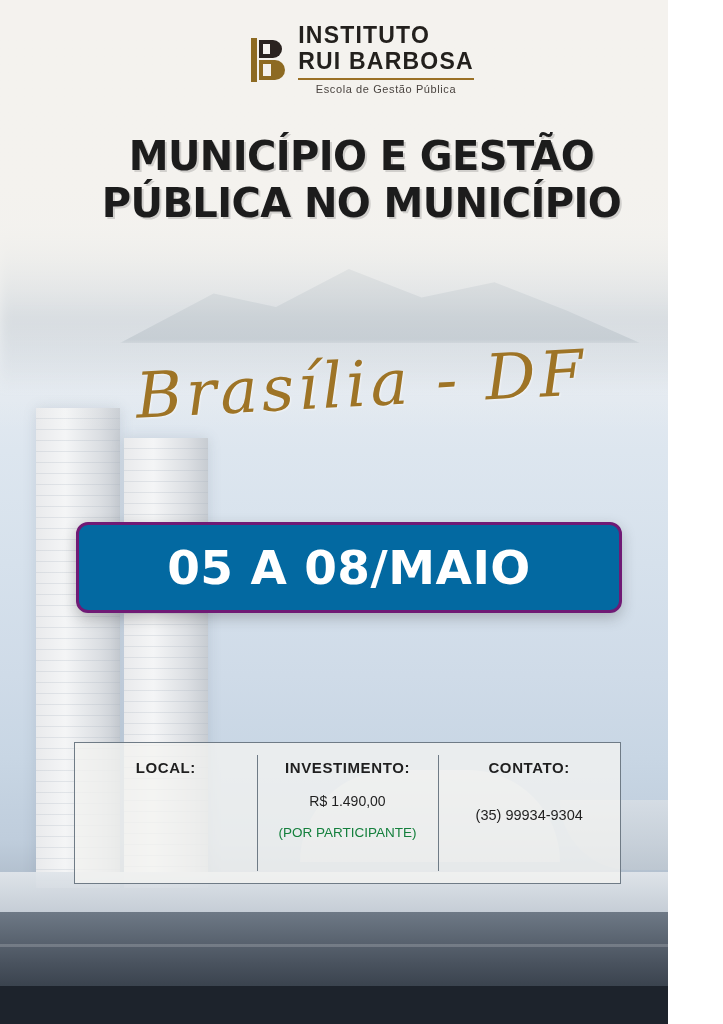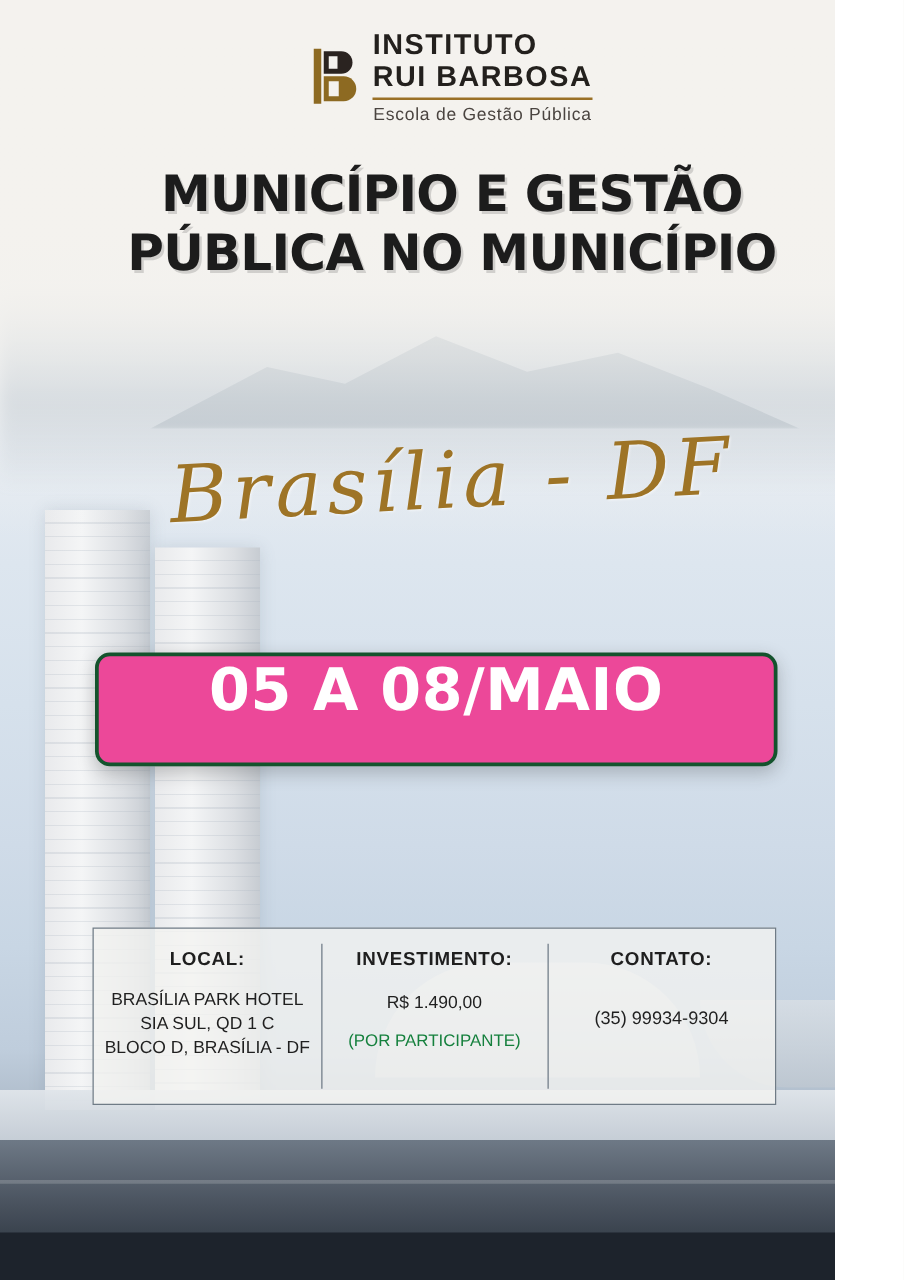--- a/index.html
+++ b/index.html
@@ -152,21 +152,21 @@
     color: #23201d;
   }
   .logo-l2 { margin-top: 3px; }
   .logo-rule {
     width: 100%;
     height: 2px;
     background: #9a7026;
     margin: 5px 0 4px 0;
   }
   .logo-sub {
-    font-size: 14px;
+    font-size: 11px;
     letter-spacing: 0.6px;
     color: #4a4440;
     align-self: center;
   }
 
   
   .title-block {
     position: absolute;
     left: 0; top: 133px;
     width: 723px;
@@ -195,25 +195,26 @@
     color: #9e7426;
     transform: rotate(-3deg);
     text-shadow: 1px 1px 2px rgba(255,255,255,0.55);
   }
 
   
   .date-banner {
     position: absolute;
     left: 76px; top: 522px;
     width: 540px; height: 85px;
-    background: #ec4899;
-    border: 3px solid #14532d;
+    background: #0369a1;
+    border: 3px solid #701a75;
     border-radius: 12px;
     box-shadow: 0 5px 14px rgba(40,40,40,0.25);
     display: flex;
+    align-items: center;
     justify-content: center;
   }
   .date-text {
     font-family: "DejaVu Sans", sans-serif;
     font-weight: bold;
     font-size: 47px;
     letter-spacing: 0.5px;
     color: #ffffff;
   }
 
@@ -313,23 +314,20 @@
   <div class="city">Brasília - DF</div>
 
   <div class="date-banner">
     <div class="date-text">05 A 08/MAIO</div>
   </div>
 
   <div class="info-box">
 
     <div class="info-col local">
       <div class="info-head">LOCAL:</div>
-      <div class="info-body" style="white-space: pre-line;">BRASÍLIA PARK HOTEL
-SIA SUL, QD 1 C
-BLOCO D, BRASÍLIA - DF</div>
     </div>
 
     <div class="info-col invest">
       <div class="info-head">INVESTIMENTO:</div>
       <div class="info-body">R$ 1.490,00</div>
       <div class="info-note">(POR PARTICIPANTE)</div>
     </div>
 
     <div class="info-col contato">
       <div class="info-head">CONTATO:</div>

